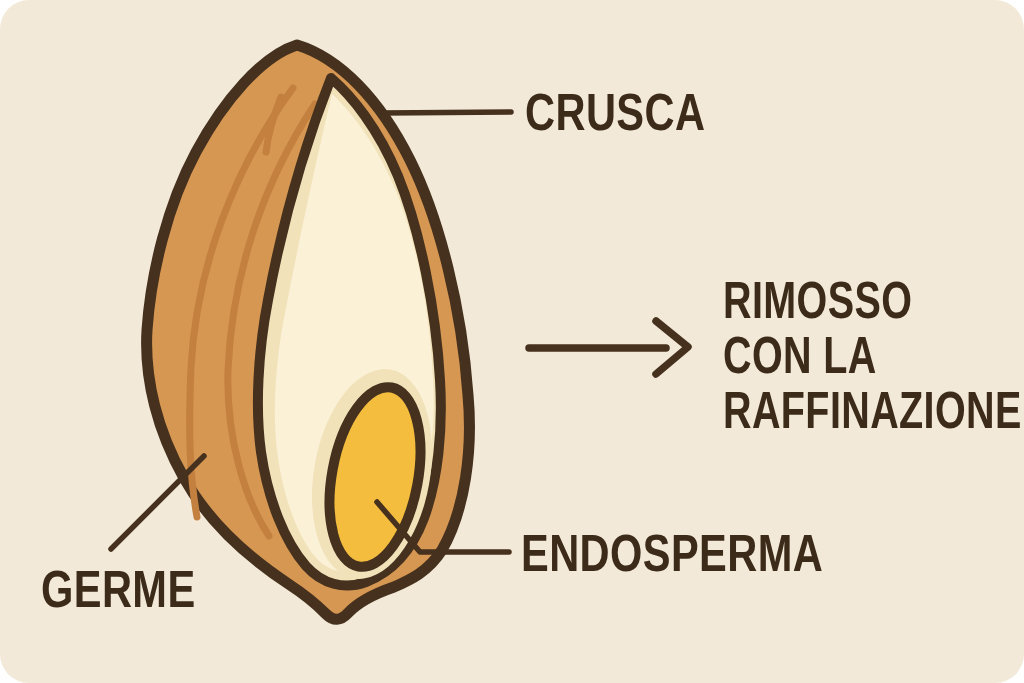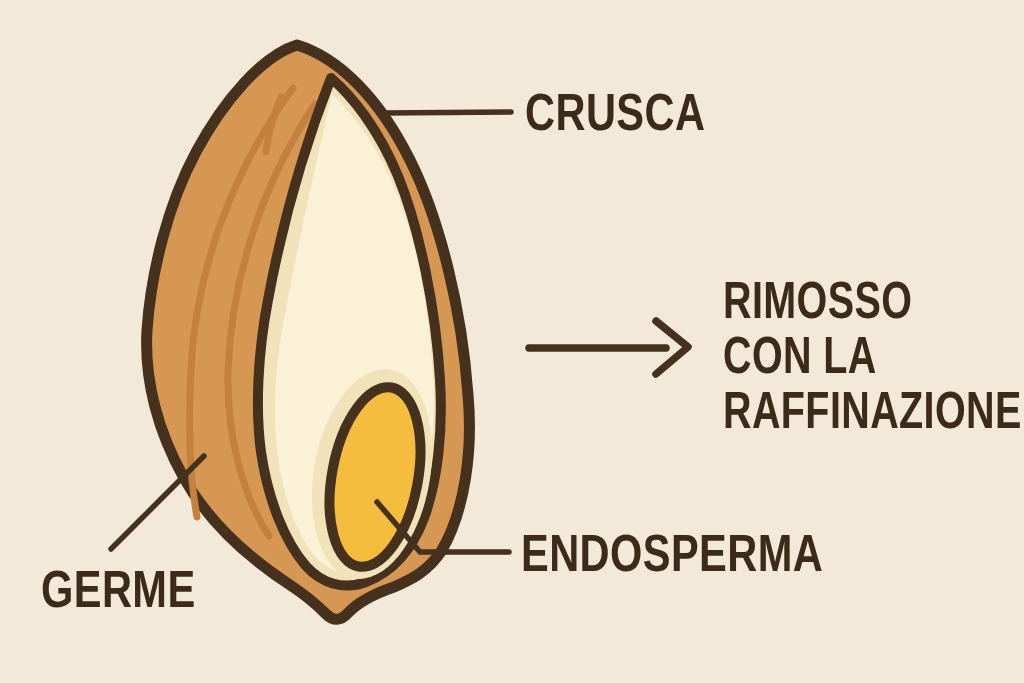--- a/index.html
+++ b/index.html
@@ -2,20 +2,21 @@
 <html style="--background: #f2e9d8; --outline: #45311d; --text: #3d2b1a; --bran: #d69753; --bran-streak: #c3803f; --cream-light: #faf1d7; --cream-shade: #f2e2ba; --germ-yellow: #f4bd3e;"><head>
 <meta charset="utf-8">
 <style>
   html,body { margin:0; padding:0; }
   .stage {
     position:relative;
     width:1024px; height:683px;
     background: var(--background, #f2e9d8);
     overflow:hidden;
     font-family:"Liberation Sans", sans-serif;
+    border-radius:29px;
   }
   .stage svg { position:absolute; left:0; top:0; }
 
   
   .grain-outer   { fill:var(--bran,#d69753); stroke:var(--outline,#45311d); stroke-width:11; stroke-linejoin:round; }
   .streak        { fill:none; stroke:var(--bran-streak,#c3803f); stroke-width:7; stroke-linecap:round; }
   .window-shade  { fill:var(--cream-shade,#f2e2ba); stroke:var(--outline,#45311d); stroke-width:10; stroke-linejoin:round; }
   .window-bright { fill:var(--cream-light,#faf1d7); }
   .halo          { fill:var(--cream-shade,#f2e2ba); }
   .germ          { fill:var(--germ-yellow,#f4bd3e); stroke:var(--outline,#45311d); stroke-width:10; }

